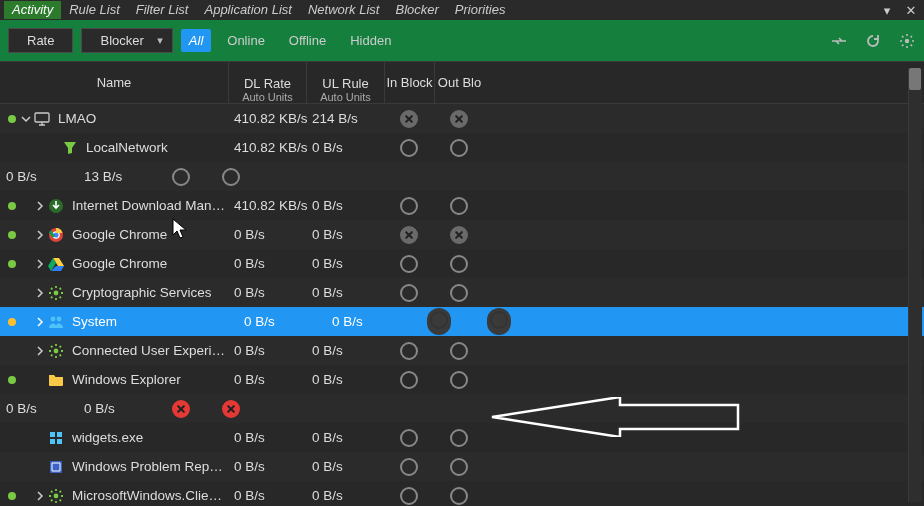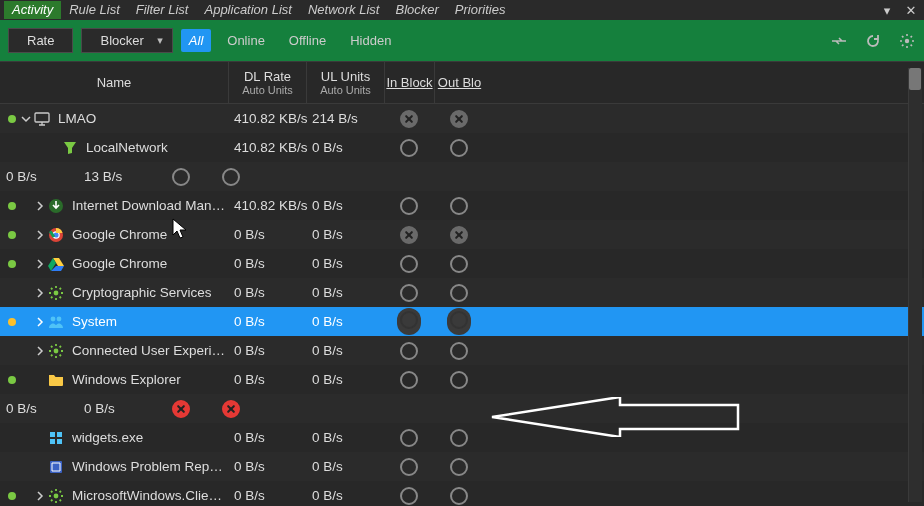--- a/index.html
+++ b/index.html
@@ -119,52 +119,51 @@
   .col-name {
     width: 228px;
     text-align: center;
   }
   .col-dl, .col-ul {
     width: 78px;
     border-left: 1px solid #3a3a3a;
     text-align: center;
     display: flex;
     flex-direction: column;
-    justify-content: center;
+    justify-content: flex-end;
     height: 100%;
   }
   .col-blockin, .col-blockout {
     width: 50px;
     border-left: 1px solid #3a3a3a;
     text-align: center;
     display: flex;
     flex-direction: column;
     justify-content: center;
     height: 100%;
     white-space: nowrap;
     overflow: hidden;
-    text-decoration: underline;
   }
   .subhdr {
     font-size: 11px;
     color: #aaa;
   }
   
   .rows {
     position: relative;
   }
   .row {
     display: flex;
     align-items: center;
     height: 29px;
     font-size: 13.5px;
     padding-right: 18px;
   }
   .row:nth-child(odd).striped { background: #2b2b2b; }
-  .row.selected { background: #2196f3; color: #fff; }
+  .row.selected { background: #2196f3; color: #fff; gap: 10px; }
   .namecell {
     width: 228px;
     display: flex;
     align-items: center;
     white-space: nowrap;
     overflow: hidden;
     padding-left: 8px;
   }
   .ratecell {
     width: 78px;
@@ -301,21 +300,21 @@
   </span>
 </div>
 
 <div class="headerrow">
   <div class="col-name">Name</div>
   <div class="col-dl">
     <span>DL Rate</span>
     <span class="subhdr">Auto Units</span>
   </div>
   <div class="col-ul">
-    <span>UL Units</span>
+    <span>UL Rule</span>
     <span class="subhdr">Auto Units</span>
   </div>
   <div class="col-blockin">In Block</div>
   <div class="col-blockout">Out Blo</div>
 </div>
 
 <div class="rows" id="rows">
     <div class="row striped">
       <div class="namecell">
         <span class="dot green"></span>

